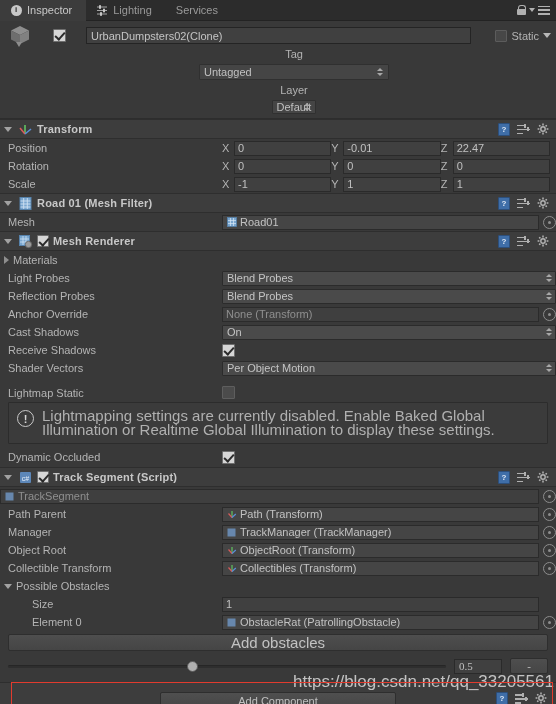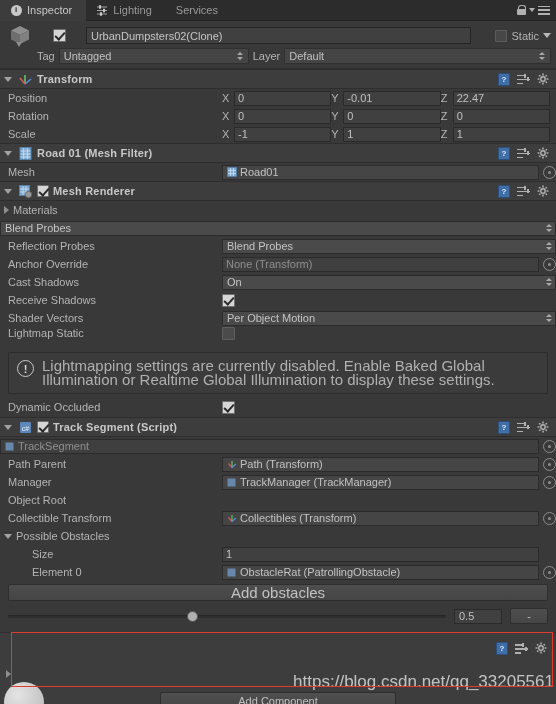--- a/index.html
+++ b/index.html
@@ -62,21 +62,21 @@
     border:solid #2b2b2b; border-width:0 2px 2px 0; transform:rotate(42deg);
   }
   .chk.off { background:#4b4b4b; border:1px solid #5e5e5e; }
   .name-field {
     flex:1; height:17px; background:#404040; border:1px solid #242424;
     display:flex; align-items:center; padding:0 4px; color:#c4c4c4; font-size:11px;
   }
   .static-wrap { display:flex; align-items:center; gap:4px; padding-left:4px; color:#b4b4b4; }
   .static-chk { width:12px;height:12px;background:#474747;border:1px solid #5c5c5c;border-radius:1px;}
   .caret-dn { width:0;height:0;border-left:4px solid transparent;border-right:4px solid transparent;border-top:5px solid #b8b8b8;}
-  .objhead-row2 { display:flex; align-items:center; gap:4px; margin-top:3px; padding-left:32px; }
+  .objhead-row2 { display:flex; align-items:center; gap:4px; margin-top:3px; padding-left:32px;flex-direction:column; }
   .lbl-inline { color:#b4b4b4; font-size:11px; }
   .popup {
     height:16px; background:#454545; border:1px solid #303030; border-radius:1px;
     display:flex; align-items:center; padding:0 4px; color:#c0c0c0; font-size:11px; position:relative;
   }
   .popup .arrows { position:absolute; right:4px; top:50%; transform:translateY(-50%); width:7px; height:10px;
     display:flex; flex-direction:column; justify-content:center; gap:2px; }
   .popup .arrows i.up { width:0;height:0;border-left:3px solid transparent;border-right:3px solid transparent;border-bottom:3px solid #a8a8a8;}
   .popup .arrows i.dn { width:0;height:0;border-left:3px solid transparent;border-right:3px solid transparent;border-top:3px solid #a8a8a8;}
 
@@ -155,21 +155,21 @@
   .warn-ico { width:17px;height:17px;border-radius:50%;border:1.5px solid #c9c9c9; flex:0 0 17px;
     display:flex;align-items:center;justify-content:center;color:#d6d6d6;font-size:11px;font-weight:bold;margin-top:1px;}
   .helptxt { font-size:15px; line-height:14px; color:#b0b0b0; }
 
   
   .btnrow { padding:3px 8px; }
   .unity-btn {
     height:17px; background:linear-gradient(#4e4e4e,#454545); border:1px solid #2e2e2e; border-radius:2px;
     display:flex; align-items:center; justify-content:center; color:#c2c2c2; font-size:15px;
   }
-  .sliderrow { display:flex; align-items:center; gap:8px; padding:4px 8px 6px 8px; }
+  .sliderrow { display:flex; align-items:center; gap:8px; padding:4px 8px 6px 8px;font-family:Liberation Serif, serif; }
   .slider-track { flex:1; height:3px; background:#2e2e2e; border-radius:2px; position:relative; border-top:1px solid #262626;}
   .slider-knob { position:absolute; top:-5px; width:11px; height:11px; border-radius:50%;
     background:#b0b0b0; border:1px solid #5a5a5a; }
   .slider-num { width:48px; height:15px; background:#404040; border:1px solid #2a2a2a;
     display:flex; align-items:center; padding:0 4px; color:#c0c0c0; font-size:11px; }
   .minus-btn { width:38px; height:16px; background:linear-gradient(#4e4e4e,#464646); border:1px solid #2e2e2e;
     border-radius:2px; display:flex; align-items:center; justify-content:center; color:#c2c2c2; font-size:11px;}
 
   
   .mat-wrap { position:relative; margin-top:2px; }
@@ -496,20 +496,21 @@
   </div>
 
   <div class="row">
     <span class="lbl" style="padding-left:4px;display:flex;align-items:center;gap:4px;">
       <span class="tri-rt"></span>
       <span>Materials</span>
     </span>
   </div>
 
   <div class="row">
+    <span class="lbl">Light Probes</span>
     <span class="ctrl">
         <span class="dropfield">
       <span>Blend Probes</span>
       <span class="arrows">
             <i class="up"></i>
             <i class="dn"></i>
           </span>
         </span>
       </span>
   </div>
@@ -557,21 +558,21 @@
     <span class="ctrl">
         <span class="dropfield">
       <span>Per Object Motion</span>
       <span class="arrows">
             <i class="up"></i>
             <i class="dn"></i>
           </span>
         </span>
       </span>
   </div>
-  <div class="row" style="height:22px;align-items:flex-start;">
+  <div class="row" style="height:22px;align-items:flex-end;">
     <span class="lbl">Lightmap Static</span>
     <span class="ctrl">
         <span class="chk off"></span>
       </span>
   </div>
 
   <div class="helpbox">
     <span class="warn-ico">!</span>
     <span class="helptxt">Lightmapping settings are currently disabled. Enable Baked Global Illumination or Realtime Global Illumination to display these settings.</span>
   </div>
@@ -660,20 +661,33 @@
               <rect x="0.5" y="0.5" width="8" height="8" fill="#6787ad"></rect>
             </svg>
         </span>
         <span class="txt">TrackManager (TrackManager)</span>
       </span>
       <span class="pickbtn"></span>
     </span>
   </div>
   <div class="row">
     <span class="lbl">Object Root</span>
+    <span class="ctrl">
+      <span class="objfield">
+        <span class="mini-ico">
+          <svg width="10" height="10" viewBox="0 0 10 10">
+              <line x1="5" y1="8.5" x2="5" y2="2" stroke="#62c462" stroke-width="1.2"></line>
+          <line x1="5" y1="8.5" x2="1.5" y2="4.5" stroke="#d85c5c" stroke-width="1.2"></line>
+          <line x1="5" y1="8.5" x2="8.8" y2="5" stroke="#5b8fd8" stroke-width="1.2"></line>
+            </svg>
+        </span>
+        <span class="txt">ObjectRoot (Transform)</span>
+      </span>
+      <span class="pickbtn"></span>
+    </span>
   </div>
   <div class="row">
     <span class="lbl">Collectible Transform</span>
     <span class="ctrl">
       <span class="objfield">
         <span class="mini-ico">
           <svg width="10" height="10" viewBox="0 0 10 10">
               <line x1="5" y1="8.5" x2="5" y2="2" stroke="#62c462" stroke-width="1.2"></line>
           <line x1="5" y1="8.5" x2="1.5" y2="4.5" stroke="#d85c5c" stroke-width="1.2"></line>
           <line x1="5" y1="8.5" x2="8.8" y2="5" stroke="#5b8fd8" stroke-width="1.2"></line>

